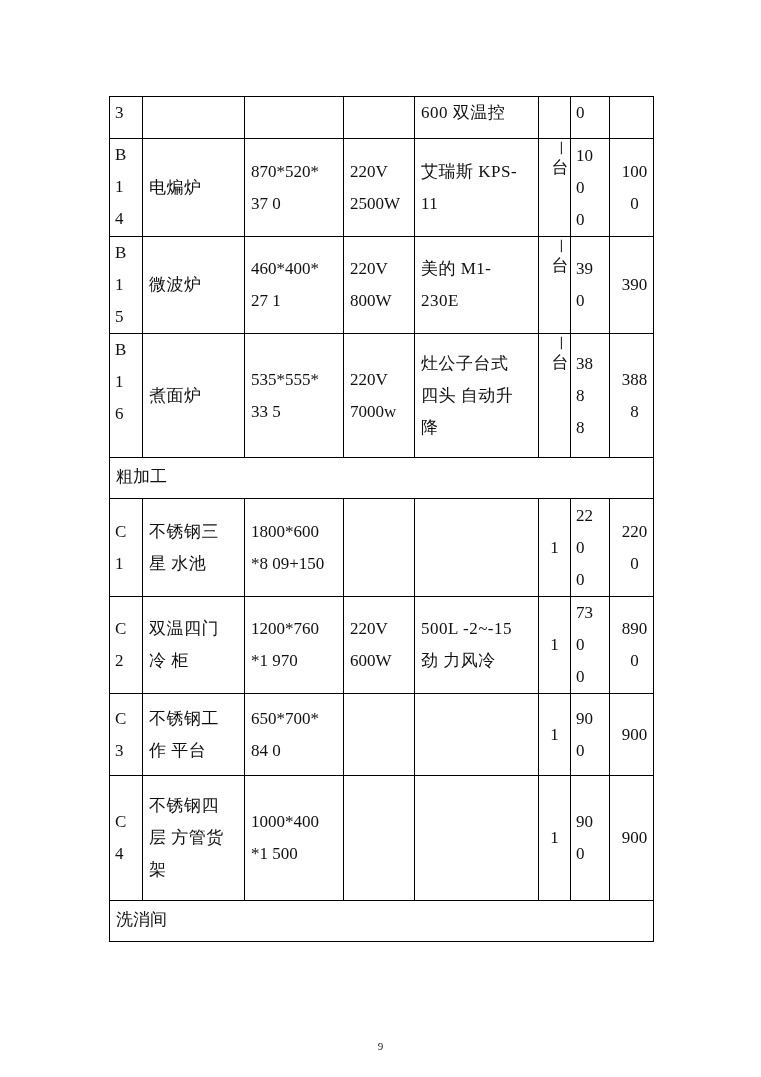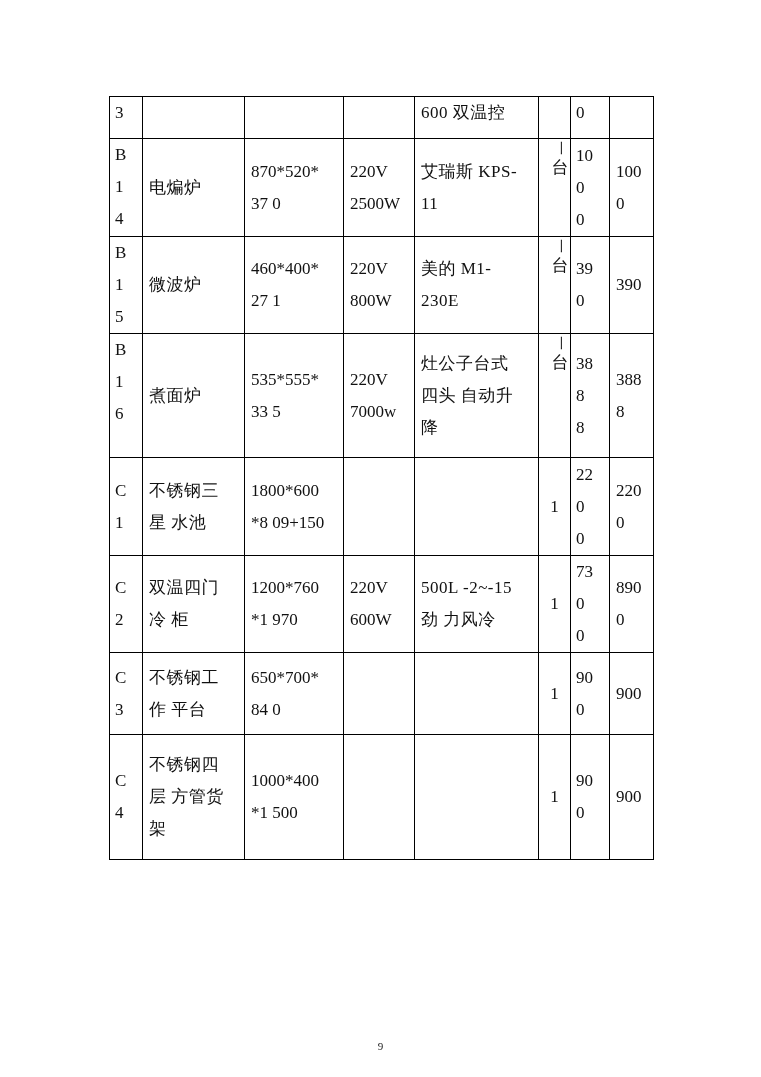--- a/index.html
+++ b/index.html
@@ -4,21 +4,21 @@
 <style>
   html, body { margin: 0; padding: 0; background: #ffffff; }
   body { width: 761px; height: 1077px; position: relative; overflow: hidden;
          font-family: "Liberation Serif", "DejaVu Serif", serif; color: #111; }
   .page { position: absolute; left: 0; top: 0; width: 761px; height: 1077px; }
   .tbl { position: absolute; left: 109px; top: 96px; width: 544px; border-collapse: collapse; table-layout: fixed; }
   .tbl td { border: 1.2px solid #000; vertical-align: middle; padding: 0 0 0 6px; font-size: 17px; line-height: 32px; overflow: hidden; }
   .tbl td.code { padding-left: 5px; vertical-align: top; }
   .tbl td.qty { text-align: center; padding: 0; position: relative; }
   .tbl td.price { padding-left: 5px; }
-  .tbl td.total { padding-left: 6px; }
+  .tbl td.total { padding-left: 6px; text-align: center; }
   .tbl td.section { padding-left: 6px; vertical-align: top; line-height: 30px; padding-top: 4px; }
   .stack span { display: block; }
   .unit-rot { position: absolute; right: 1px; top: 2px; width: 18px; text-align: center; line-height: 18px; font-size: 17px; }
   .unit-rot .u1 { display: block; transform: rotate(90deg); height: 14px; line-height: 14px; font-size: 14px; }
   .unit-rot .u2 { display: block; margin-top: 4px; }
   .pagenum { position: absolute; top: 1040px; left: 0; width: 761px; text-align: center; font-size: 11px; color: #222; }
   .cn { letter-spacing: 0.5px; }
 </style>
 </head>
 <body>
@@ -155,20 +155,23 @@
           <td class="price stack">
             <span>38</span>
             <span>8</span>
             <span>8</span>
           </td>
           <td class="total stack">
             <span>388</span>
             <span>8</span>
           </td>
         </tr>
+        <tr style="height: 41px;">
+          <td colspan="8" class="section">粗加工</td>
+        </tr>
         <tr style="height: 98px;">
           <td class="code stack" style="vertical-align: middle;">
             <span>C</span>
             <span>1</span>
           </td>
           <td class="name cn stack">
             <span>不锈钢三</span>
             <span>星 水池</span>
           </td>
           <td class="size stack">
@@ -261,17 +264,20 @@
           <td class="power stack"></td>
           <td class="model cn stack"></td>
           <td class="qty">1</td>
           <td class="price stack">
             <span>90</span>
             <span>0</span>
           </td>
           <td class="total stack">
             <span>900</span>
           </td>
+        </tr>
+        <tr style="height: 41px;">
+          <td colspan="8" class="section">洗消间</td>
         </tr>
       </tbody>
   </table>
   <div class="pagenum">9</div>
 </div>
 
 </body></html>

